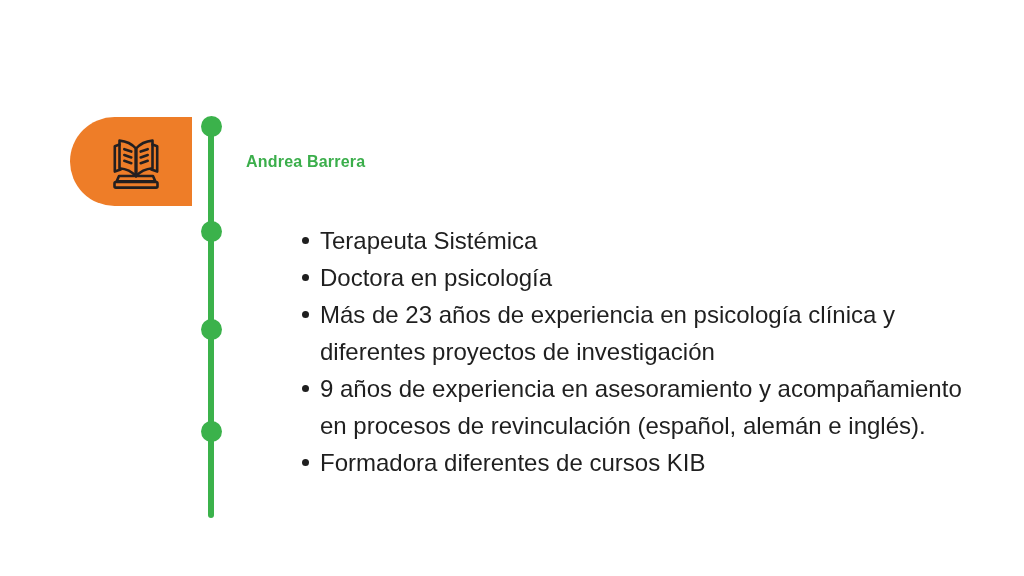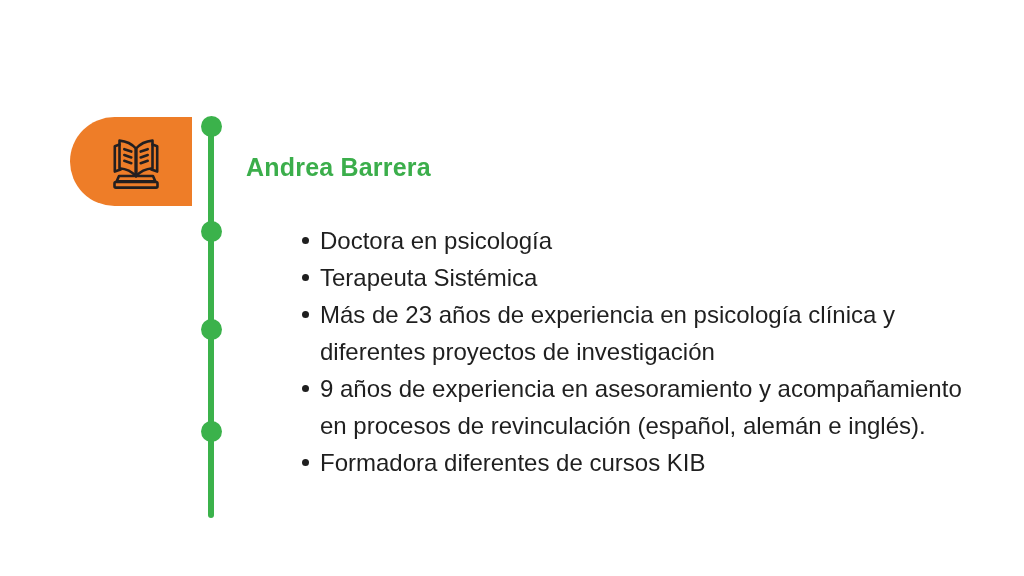--- a/index.html
+++ b/index.html
@@ -64,21 +64,21 @@
   .timeline-dot.d4 { top: 421px; }
 
   
   .content {
     position: absolute;
     left: 246px;
     top: 152px;
     width: 720px;
   }
   .person-name {
-    font-size: 25px;
+    font-size: 16px;
     font-weight: bold;
     color: #3bae4b;
     letter-spacing: 0.2px;
     margin: 0;
     line-height: 1.2;
   }
 
   .bullet-list {
     list-style: none;
     margin: 0;
@@ -143,25 +143,25 @@
   <div class="timeline-dot d2"></div>
   <div class="timeline-dot d3"></div>
   <div class="timeline-dot d4"></div>
 
   <div class="content">
     <h1 class="person-name">Andrea Barrera</h1>
 
     <ul class="bullet-list">
       <li>
         <span class="bullet-dot"></span>
-        <span>Doctora en psicología</span>
+        <span>Terapeuta Sistémica</span>
       </li>
       <li>
         <span class="bullet-dot"></span>
-        <span>Terapeuta Sistémica</span>
+        <span>Doctora en psicología</span>
       </li>
       <li>
         <span class="bullet-dot"></span>
         <span>Más de 23 años de experiencia en psicología clínica y diferentes proyectos de investigación</span>
       </li>
       <li>
         <span class="bullet-dot"></span>
         <span>9 años de experiencia en asesoramiento y acompañamiento en procesos de revinculación (español, alemán e inglés).</span>
       </li>
       <li>

